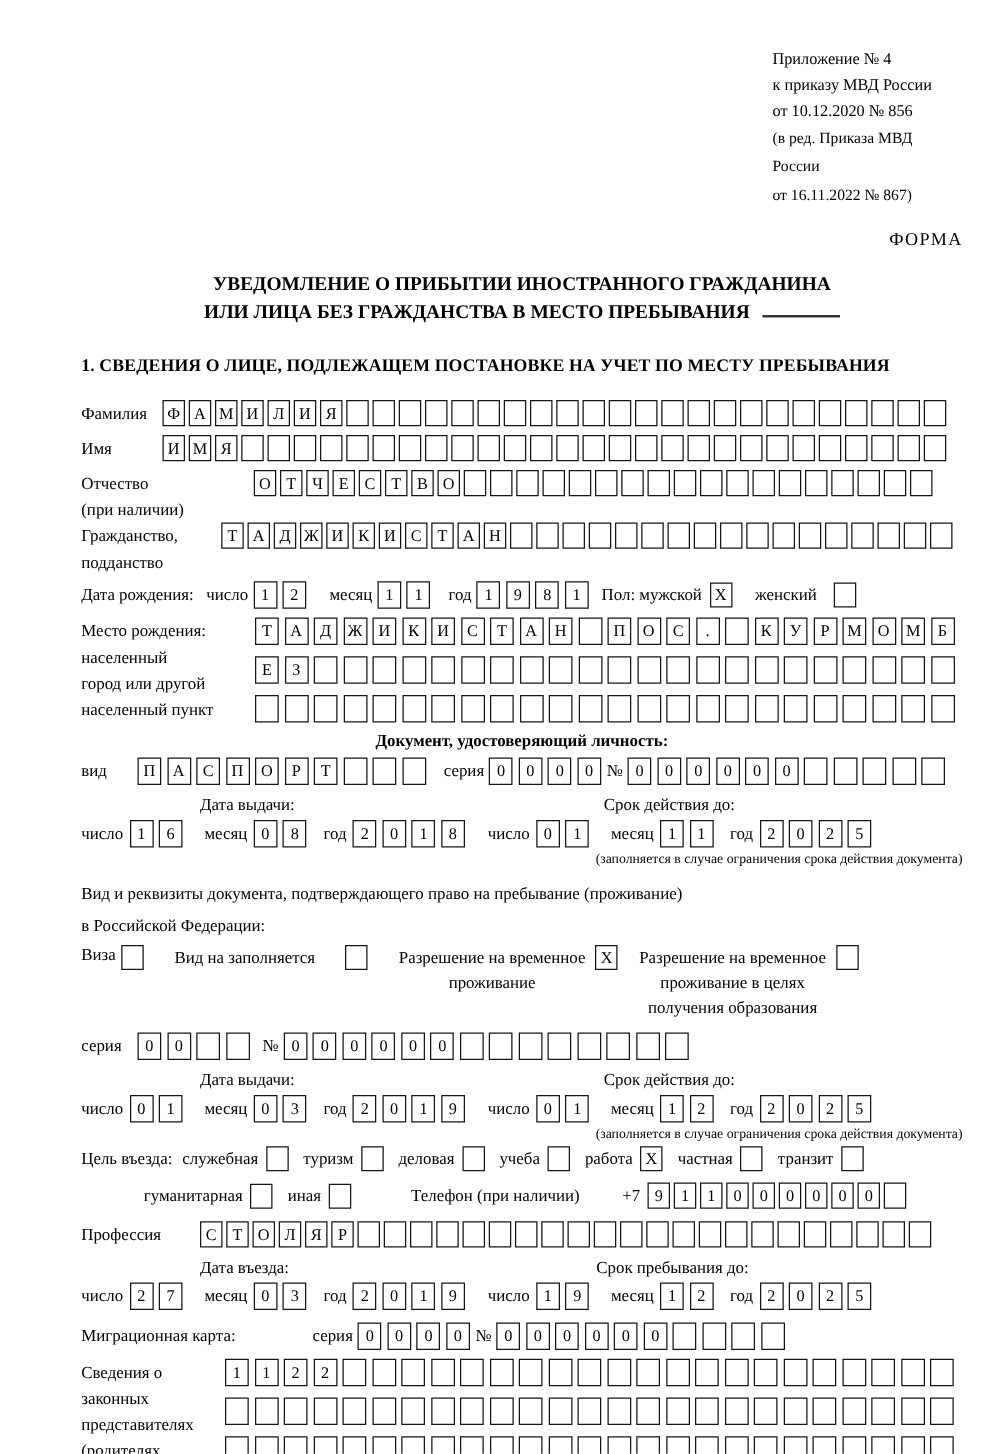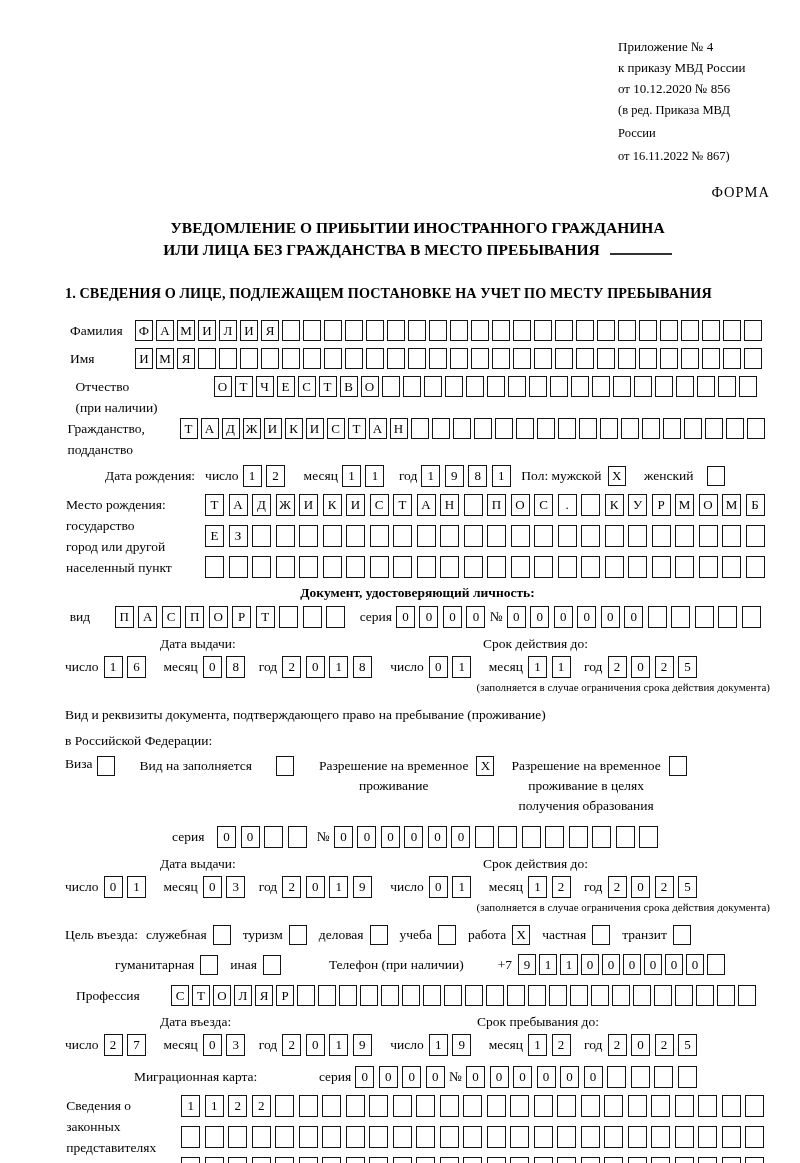--- a/index.html
+++ b/index.html
@@ -15,21 +15,21 @@
   .appendix { margin-left:553px; line-height:21px; font-size:13px; }
   .appendix .small { font-size:12.5px; line-height:23px; }
   .forma { text-align:right; font-weight:normal; font-size:14.5px; letter-spacing:1px; margin-top:16px; }
 
   .title { text-align:center; font-weight:bold; font-size:15.5px; line-height:22px; margin-top:16px; }
   .blank { display:inline-block; width:62px; border-bottom:2px solid #333; height:12px; margin-left:10px; }
 
   .sec-head { font-weight:bold; font-size:14.2px; margin-top:24px; letter-spacing:0.1px; white-space:nowrap; }
 
   
-  .row { display:flex; align-items:center; white-space:nowrap;justify-content:center; }
+  .row { display:flex; align-items:center; white-space:nowrap; }
   .row.top { align-items:flex-start; }
   .lbl { flex:none; }
   .lblcol { flex:none; line-height:21px; }
   .cells { display:inline-flex; flex:none; }
   .cell {
     width:18px; height:21px; border:1.5px solid #151515; margin-right:3px;
     display:inline-flex; align-items:center; justify-content:center;
     font-size:13px; background:#fff; flex:none;
   }
   .lg .cell { width:19px; height:22px; margin-right:4.5px; }
@@ -61,21 +61,21 @@
   .dg .yr  { margin-left:9px; }
   .rgap { width:14px; }
   .note { font-size:11px; text-align:right; margin-top:3px; }
 
   .intro { margin-top:9px; line-height:26px; }
 
   .permits { display:flex; align-items:flex-start; white-space:nowrap; margin-top:2px; }
   .permits .cb { margin-left:8px; margin-top:0; }
   .plines { text-align:center; line-height:20px; }
 
-  .purpose { display:flex; align-items:center; white-space:nowrap; margin-top:12px; }
+  .purpose { display:flex; align-items:center; white-space:nowrap; margin-top:4px; }
   .purpose .opt { display:flex; align-items:center; margin-right:9px; }
   .purpose .opt .cb { margin-left:6px; }
 
   .stack3 .cells { margin-bottom:9px; display:flex; }
   .doc-head { text-align:center; font-weight:bold; margin-top:6px; }
 </style>
 </head>
 <body>
 
 <div class="page">
@@ -266,21 +266,21 @@
       </span>
     <span class="ml14">женский</span>
     <span class="cells cb ml14">
         <span class="cell"></span>
       </span>
   </div>
 
   <div class="row top mt7 lg stack3">
     <div class="lblcol w-birthpl">
       <div>Место рождения:</div>
-      <div>государство</div>
+      <div>населенный</div>
       <div>город или другой</div>
       <div>населенный пункт</div>
     </div>
     <div>
       <span class="cells">
           <span class="cell">Т</span>
           <span class="cell">А</span>
           <span class="cell">Д</span>
           <span class="cell">Ж</span>
           <span class="cell">И</span>

